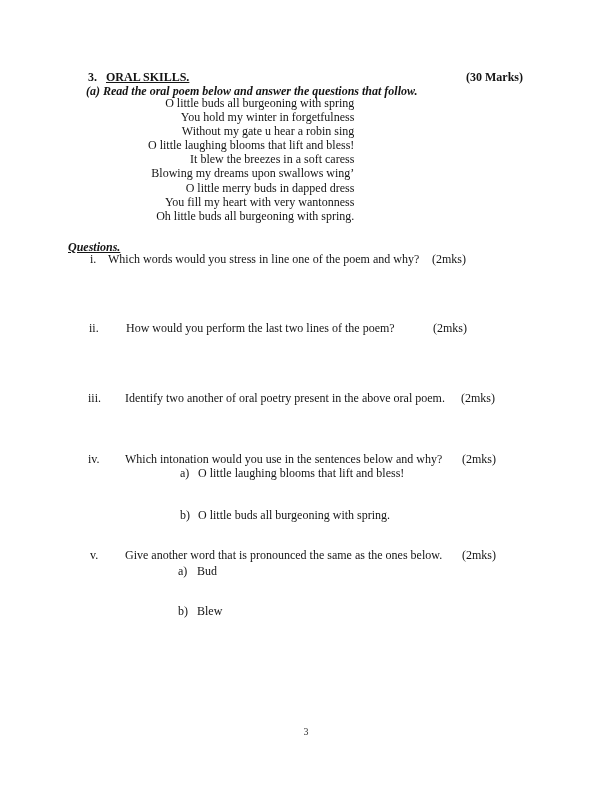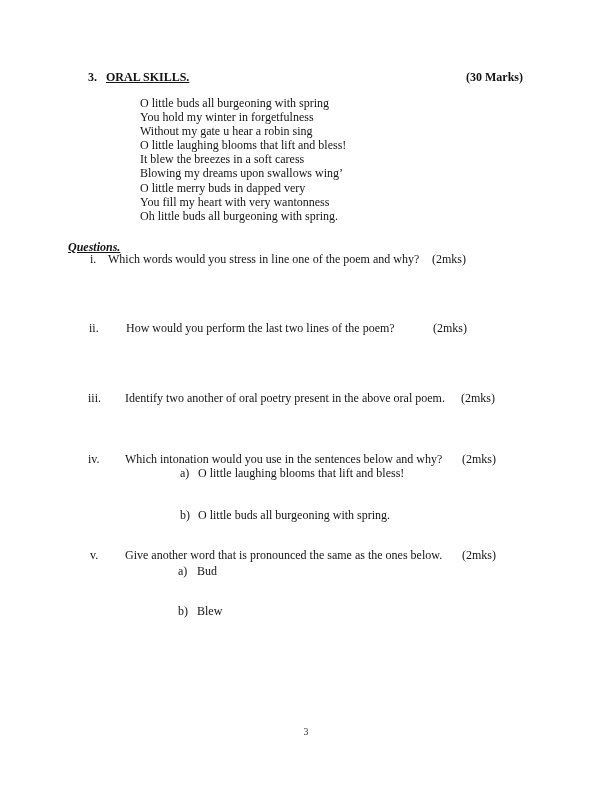--- a/index.html
+++ b/index.html
@@ -23,21 +23,21 @@
     white-space: nowrap;
   }
   
   .section-header { top: 70px; left: 0; width: 100%; height: 16px; }
   .section-number { position: absolute; left: 88px; top: 0; font-weight: bold; }
   .section-title  { position: absolute; left: 106px; top: 0; font-weight: bold; text-decoration: underline; }
   .section-marks  { position: absolute; left: 466px; top: 0; font-weight: bold; }
   
   .instruction { top: 84px; left: 86px; font-weight: bold; font-style: italic; }
   
-  .poem { top: 96px; left: 140px; line-height: 14.1px; }
+  .poem { top: 96px; left: 148px; line-height: 14.1px; text-align: right; }
   .poem-line { white-space: nowrap; }
   
   .questions-heading { top: 240px; left: 68px; font-weight: bold; font-style: italic; text-decoration: underline; }
   .q { left: 0; width: 100%; height: 15px; }
   .q .qn { position: absolute; top: 0; }
   .q .qt { position: absolute; top: 0; }
   .q .qm { position: absolute; top: 0; }
   .q1 { top: 252px; } .q1 .qn { left: 90px; } .q1 .qt { left: 108px; } .q1 .qm { left: 432px; }
   .q2 { top: 321px; } .q2 .qn { left: 89px; } .q2 .qt { left: 126px; } .q2 .qm { left: 433px; }
   .q3 { top: 391px; } .q3 .qn { left: 88px; } .q3 .qt { left: 125px; } .q3 .qm { left: 461px; }
@@ -58,29 +58,30 @@
 <body>
 
 <div class="page">
 
   <div class="abs section-header">
     <span class="section-number">3.</span>
     <span class="section-title">ORAL SKILLS.</span>
     <span class="section-marks">(30 Marks)</span>
   </div>
 
+  <div class="abs instruction">(a) Read the oral poem below and answer the questions that follow.</div>
 
   <div class="abs poem">
     <div class="poem-line">O little buds all burgeoning with spring</div>
     <div class="poem-line">You hold my winter in forgetfulness</div>
     <div class="poem-line">Without my gate u hear a robin sing</div>
     <div class="poem-line">O little laughing blooms that lift and bless!</div>
     <div class="poem-line">It blew the breezes in a soft caress</div>
     <div class="poem-line">Blowing my dreams upon swallows wing’</div>
-    <div class="poem-line">O little merry buds in dapped very</div>
+    <div class="poem-line">O little merry buds in dapped dress</div>
     <div class="poem-line">You fill my heart with very wantonness</div>
     <div class="poem-line">Oh little buds all burgeoning with spring.</div>
   </div>
 
   <div class="abs questions-heading">Questions.</div>
 
   <div class="abs q q1">
     <span class="qn">i.</span>
     <span class="qt">Which words would you stress in line one of the poem and why?</span>
     <span class="qm">(2mks)</span>

